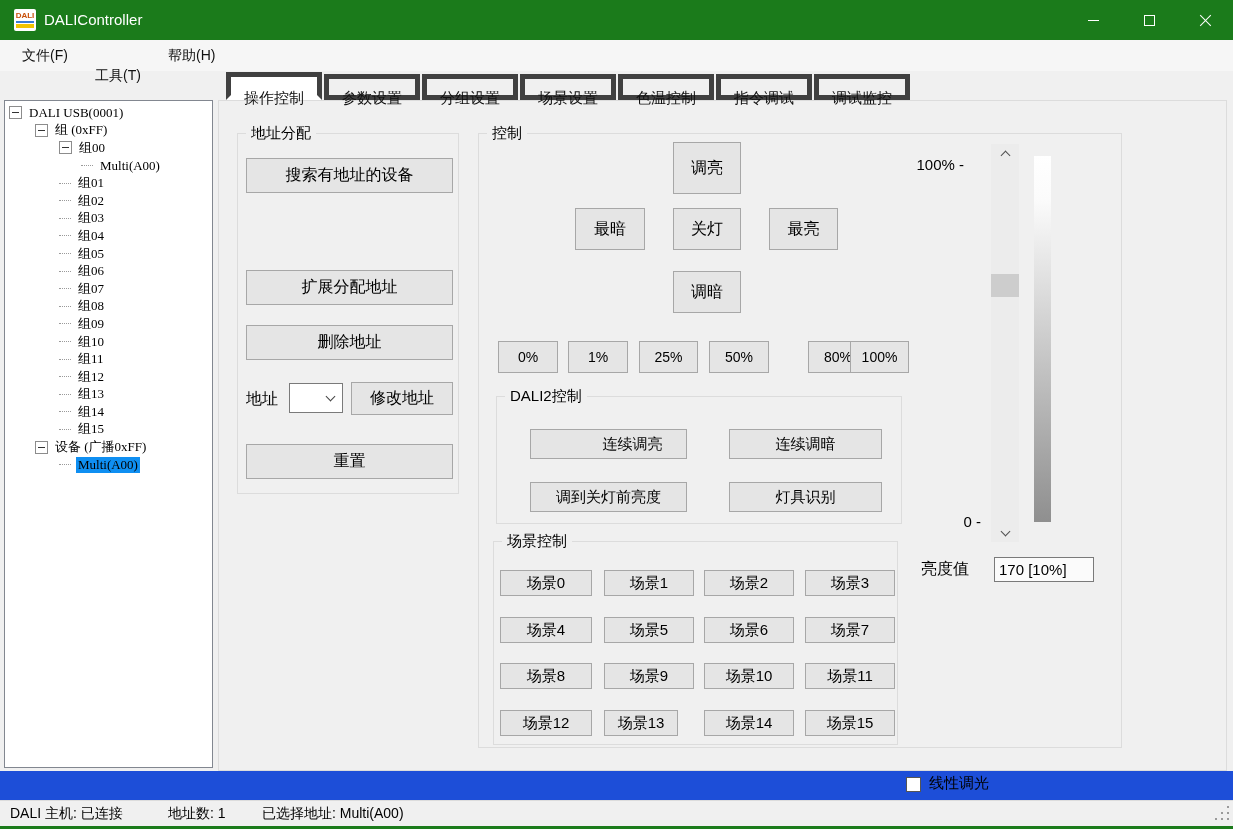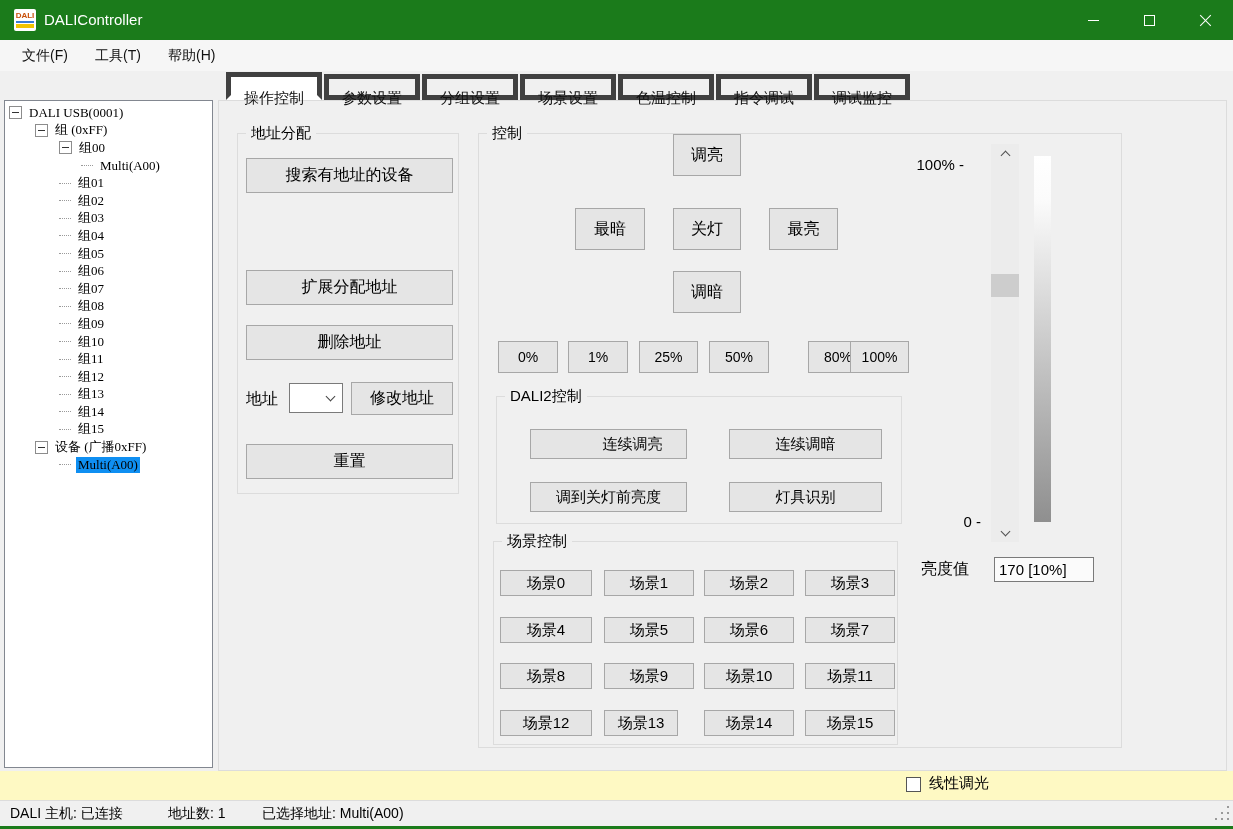--- a/index.html
+++ b/index.html
@@ -58,21 +58,21 @@
   .scrollbar { position:absolute; left:512px; top:10px; width:28px; height:398px; background:#ececec; }
   .sb-up { position:absolute; left:0; top:0; width:28px; height:18px; display:flex; align-items:center; justify-content:center; }
   .sb-down { position:absolute; left:0; bottom:0; width:28px; height:18px; display:flex; align-items:center; justify-content:center; }
   .sb-thumb { position:absolute; left:0; top:130px; width:28px; height:23px; background:#cdcdcd; }
   .gradientbar { position:absolute; left:555px; top:22px; width:17px; height:366px; background:linear-gradient(to bottom,#ffffff 0%,#fbfbfb 12%,#8f8f8f 100%); }
   .pct-label { position:absolute; font-size:15px; color:#000; text-align:right; white-space:nowrap; }
   .bright-label { position:absolute; left:442px; top:425px; font-size:16px; color:#000; }
   .bright-input { position:absolute; left:515px; top:423px; width:100px; height:25px; background:#fbfbfb; border:1px solid #7a7a7a; font-family:"Liberation Sans",sans-serif; font-size:15px; color:#000; padding:0 4px; }
 
   
-  .chk-row { position:absolute; left:0; top:771px; width:1233px; height:29px; background:#fef9c3; }
+  .chk-row { position:absolute; left:0; top:771px; width:1233px; height:29px; background:#1d4ed8; }
   .checkbox { position:absolute; left:906px; top:6px; width:15px; height:15px; background:#fff; border:1px solid #555; }
   .chk-label { position:absolute; left:929px; top:3px; font-size:15px; color:#000; }
   .statusbar { position:absolute; left:0; top:800px; width:1233px; height:26px; background:#f0f0f0; border-top:1px solid #dcdcdc; }
   .status-item { position:absolute; top:4px; font-size:14px; color:#000; white-space:nowrap; }
   .greenline { position:absolute; left:0; top:826px; width:1233px; height:3px; background:#1b7b1b; }
   .grip { position:absolute; right:4px; top:806px; width:14px; height:16px; }
   .grip i { position:absolute; width:2px; height:2px; background:#9a9a9a; box-shadow:0 0 0 0 #9a9a9a; }
   .grip i:nth-child(1){ right:0; top:0; } .grip i:nth-child(2){ right:0; top:6px; } .grip i:nth-child(3){ right:6px; top:6px; }
   .grip i:nth-child(4){ right:0; top:12px; } .grip i:nth-child(5){ right:6px; top:12px; } .grip i:nth-child(6){ right:12px; top:12px; }
 </style>
@@ -97,21 +97,21 @@
     <div class="winbtn" style="left:1182px;">
         <span class="glyph-close">
           <i></i>
           <i></i>
         </span>
       </div>
   </div>
 
   <div class="menubar">
     <div class="menu-item" style="left:16px;">文件(F)</div>
-    <div class="menu-item" style="left:89px;">工具(T)</div>
+    <div class="menu-item" style="left:89px;margin-top:20px;">工具(T)</div>
     <div class="menu-item" style="left:162px;">帮助(H)</div>
   </div>
 
   <div class="treepanel">
     <div class="tree-row lvl0">
         <span class="expander">
           <i></i>
         </span>
         <span class="tlabel">DALI USB(0001)</span>
       </div>
@@ -225,21 +225,21 @@
       <span></span>
       <span class="chev-down"></span>
     </div>
     <div class="btn" style="left:113px; top:248px; width:102px; height:33px;">修改地址</div>
     <div class="btn" style="left:8px; top:310px; width:207px; height:35px;">重置</div>
   </div>
 
   <div class="groupbox" style="left:478px; top:133px; width:644px; height:615px;">
     <span class="gtitle">控制</span>
 
-    <div class="btn" style="left:194px; top:0;  width:68px; height:42px;">调亮</div>
+    <div class="btn" style="left:194px; top:8px;  width:68px; height:52px;">调亮</div>
     <div class="btn" style="left:96px;  top:74px;  width:70px; height:42px;">最暗</div>
     <div class="btn" style="left:194px; top:74px;  width:68px; height:42px;">关灯</div>
     <div class="btn" style="left:290px; top:74px;  width:69px; height:42px;">最亮</div>
     <div class="btn" style="left:194px; top:137px; width:68px; height:42px;">调暗</div>
 
     <div class="btn small" style="left:19px;  top:207px; width:60px; height:32px;">0%</div>
     <div class="btn small" style="left:89px;  top:207px; width:60px; height:32px;">1%</div>
     <div class="btn small" style="left:160px; top:207px; width:59px; height:32px;">25%</div>
     <div class="btn small" style="left:230px; top:207px; width:60px; height:32px;">50%</div>
     <div class="btn small" style="left:300px; top:207px; width:60px; height:32px;margin-left:29px;">80%</div>

